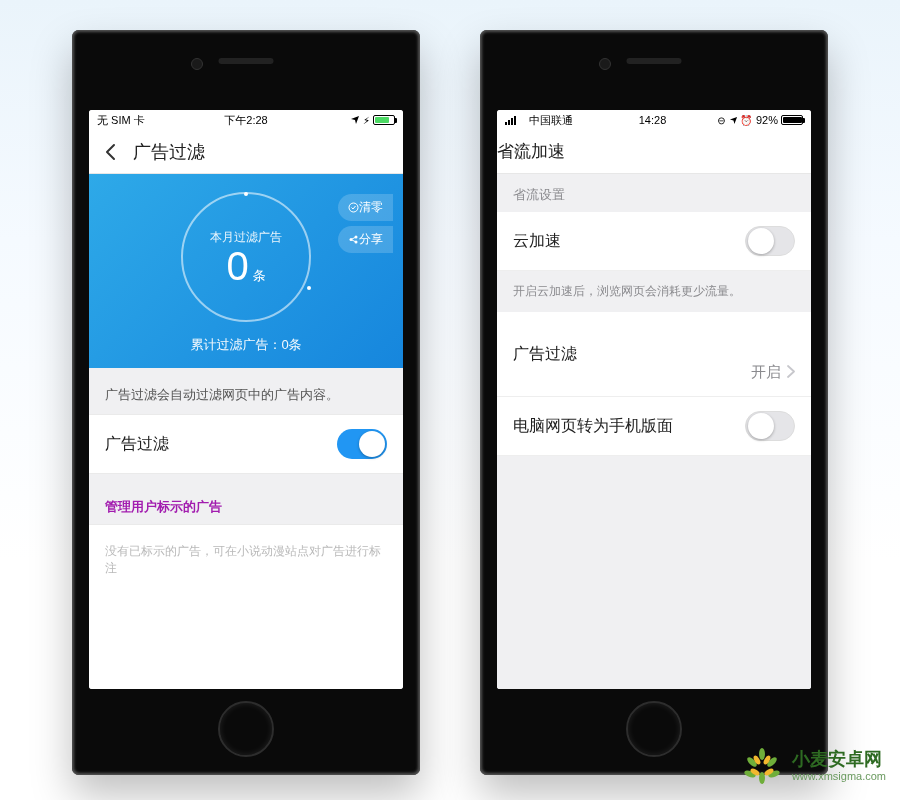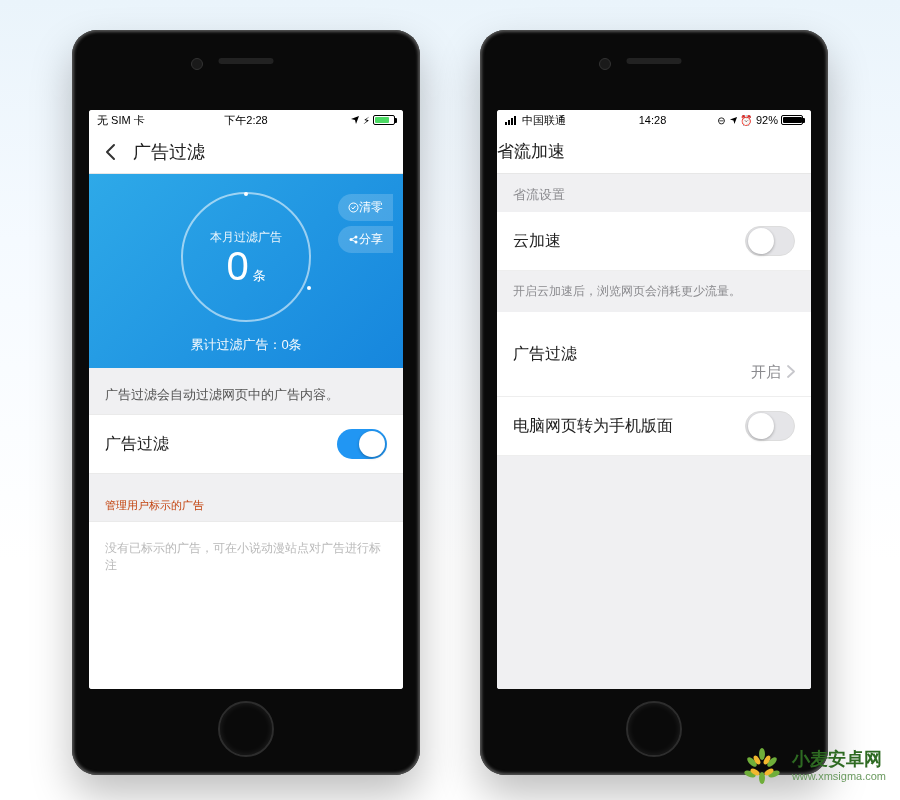--- a/index.html
+++ b/index.html
@@ -14,21 +14,21 @@
   .phones {
     display: flex;
     justify-content: center;
     gap: 60px;
     padding-top: 30px;
   }
   .phone {
     width: 348px;
     height: 745px;
     background: #0a0a0a;
-    border-radius: 25px;
+    border-radius: 7px;
     position: relative;
     box-shadow: 0 20px 40px rgba(0,0,0,0.25), inset 0 0 3px 2px #555;
     padding: 10px;
   }
   .phone::before { 
     content: "";
     position: absolute;
     top: 28px; left: 50%; transform: translateX(-50%);
     width: 55px; height: 6px; background:#222; border-radius:3px;
   }
@@ -124,22 +124,23 @@
     background:#fff;
     margin: 0 0 0 0;
     padding: 14px 16px;
     display:flex; align-items:center; justify-content:space-between;
     font-size:16px; color:#222;
     border-top:1px solid #eaeaea;
     border-bottom:1px solid #eaeaea;
   }
   .sub-header {
     padding:24px 16px 8px 16px;
-    font-size:11px; color:#c2410c;
+    font-size:13px; color:#a21caf;
     background:#f0f0f2;
+    font-weight:bold;
   }
   .empty-note {
     background:#fff;
     border-top:1px solid #eaeaea;
     padding:18px 16px;
     font-size:12px; color:#b9b9b9;
     flex:1;
   }
 
   
@@ -281,21 +282,21 @@
         <div class="sub-header">管理用户标示的广告</div>
         <div class="empty-note">没有已标示的广告，可在小说动漫站点对广告进行标注</div>
       </div>
     </div>
     <div class="home-btn"></div>
   </div>
 
   <div class="phone">
     <div class="screen screen-right">
       <div class="status">
-        <span style="display:flex;align-items:center;gap:3px;">
+        <span style="display:flex;align-items:center;gap:10px;">
           <span>
             <svg width="14" height="10" viewBox="0 0 14 10">
                 <rect x="0" y="7" width="2" height="3" fill="#000"></rect>
                 <rect x="3" y="5" width="2" height="5" fill="#000"></rect>
                 <rect x="6" y="3" width="2" height="7" fill="#000"></rect>
                 <rect x="9" y="1" width="2" height="9" fill="#000"></rect>
               </svg>
           </span>
           <span>中国联通</span>
         </span>

